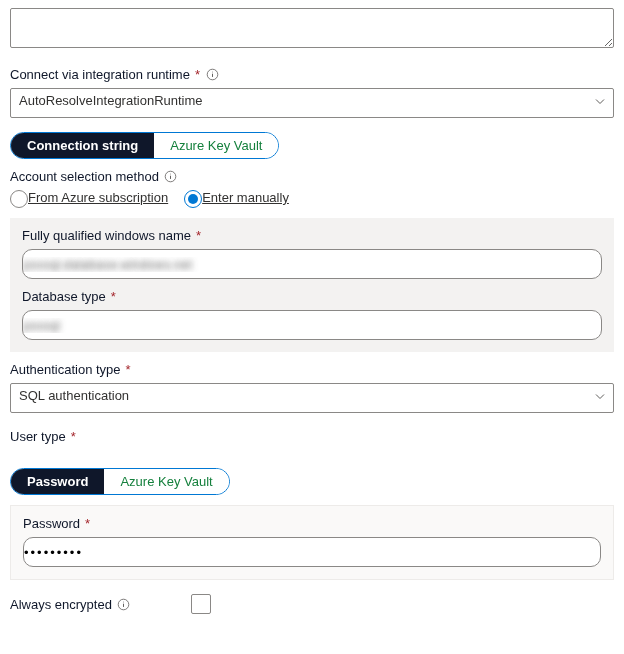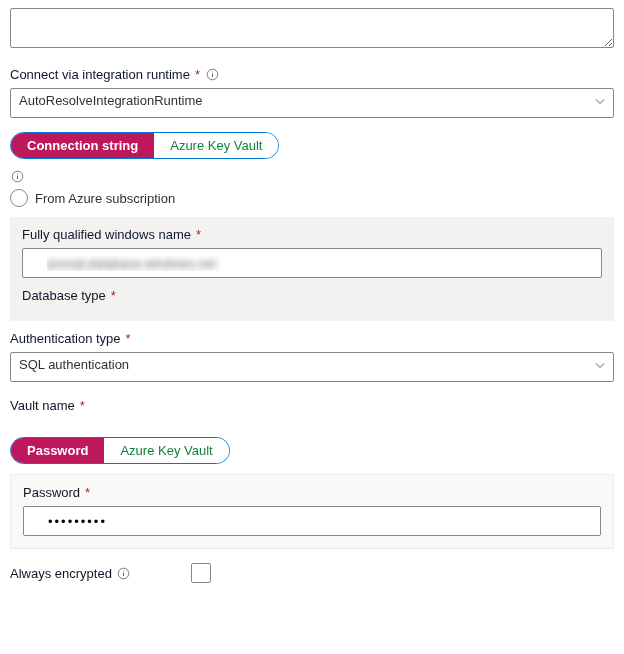--- a/index.html
+++ b/index.html
@@ -82,36 +82,37 @@
       margin-bottom: 10px;
     }
     .pill {
       padding: 5px 16px;
       font-size: 13px;
       cursor: pointer;
       background: #fff;
       color: #15803d;
     }
     .pill.active {
-      background: #be185d;
+      background: #0f172a;
       color: #fff;
       font-weight: 600;
     }
     .radio-row {
       display: flex;
       gap: 16px;
       align-items: center;
       margin-top: 4px;
       margin-bottom: 10px;
     }
     .radio-item {
       display: flex;
-      align-items: center;
-      gap: 7px;
+      align-items: flex-start;
+      gap: 0;
       cursor: pointer;
+      text-decoration: underline;
     }
     .radio-outer {
       width: 18px;
       height: 18px;
       border-radius: 50%;
       border: 1px solid #8a8886;
       display: flex;
       align-items: center;
       justify-content: center;
       background: #fff;
@@ -127,22 +128,22 @@
       background: #f3f2f1;
       padding: 10px 12px 12px 12px;
       margin-bottom: 10px;
     }
     .field { margin-bottom: 10px; }
     .field:last-child { margin-bottom: 0; }
     .text-input {
       width: 100%;
       height: 30px;
       border: 1px solid #8a8886;
-      border-radius: 2px;
-      padding: 4px 24px;
+      border-radius: 10px;
+      padding: 4px 0;
       font-family: inherit;
       font-size: 13px;
       background: #fff;
     }
     .text-input.blurred {
       color: transparent;
       text-shadow: 0 0 6px rgba(60,60,60,0.8);
     }
     .dashed-focus {
       outline: 1px dashed #323130;
@@ -205,50 +206,58 @@
 </div>
 
 
 <div class="pill-group">
   <div class="pill active">Connection string</div>
   <div class="pill">Azure Key Vault</div>
 </div>
 
 
 <div class="label-row">
+  <span class="label-text">Account selection method</span>
   <span class="info-icon">
     <svg viewBox="0 0 16 16">
         <circle cx="8" cy="8" r="6.5" stroke-width="1"></circle>
         <line x1="8" y1="7" x2="8" y2="11" stroke-width="1.2"></line>
         <circle cx="8" cy="4.8" r="0.6" fill="#605e5c" stroke="none"></circle>
       </svg>
   </span>
 </div>
 
 <div class="radio-row">
   <div class="radio-item">
     <span class="radio-outer"></span>
     <span>From Azure subscription</span>
   </div>
+  <div class="radio-item">
+    <span class="radio-outer checked">
+        <span class="radio-inner"></span>
+      </span>
+    <span>Enter manually</span>
+  </div>
 </div>
 
 
 <div class="panel">
   <div class="field">
     <div class="label-row">
       <span class="label-text">Fully qualified windows name</span>
       <span class="req">*</span>
     </div>
     <input class="text-input blurred" value="pxxxql.database.windows.net" style="">
   </div>
   <div class="field">
     <div class="label-row">
       <span class="label-text">Database type</span>
       <span class="req">*</span>
     </div>
+    <input class="text-input blurred" value="pxxxql" style="">
   </div>
 </div>
 
 
 <div class="field">
   <div class="label-row">
     <span class="label-text">Authentication type</span>
     <span class="req">*</span>
   </div>
   <div class="dropdown">
@@ -257,21 +266,21 @@
       <svg viewBox="0 0 12 12">
           <polyline points="2,4 6,8 10,4" stroke-width="1"></polyline>
         </svg>
     </span>
   </div>
 </div>
 
 
 <div class="field section-gap">
   <div class="label-row">
-    <span class="label-text">Vault name</span>
+    <span class="label-text">User type</span>
     <span class="req">*</span>
   </div>
 </div>
 
 
 <div class="pill-group">
   <div class="pill active">Password</div>
   <div class="pill">Azure Key Vault</div>
 </div>
 

